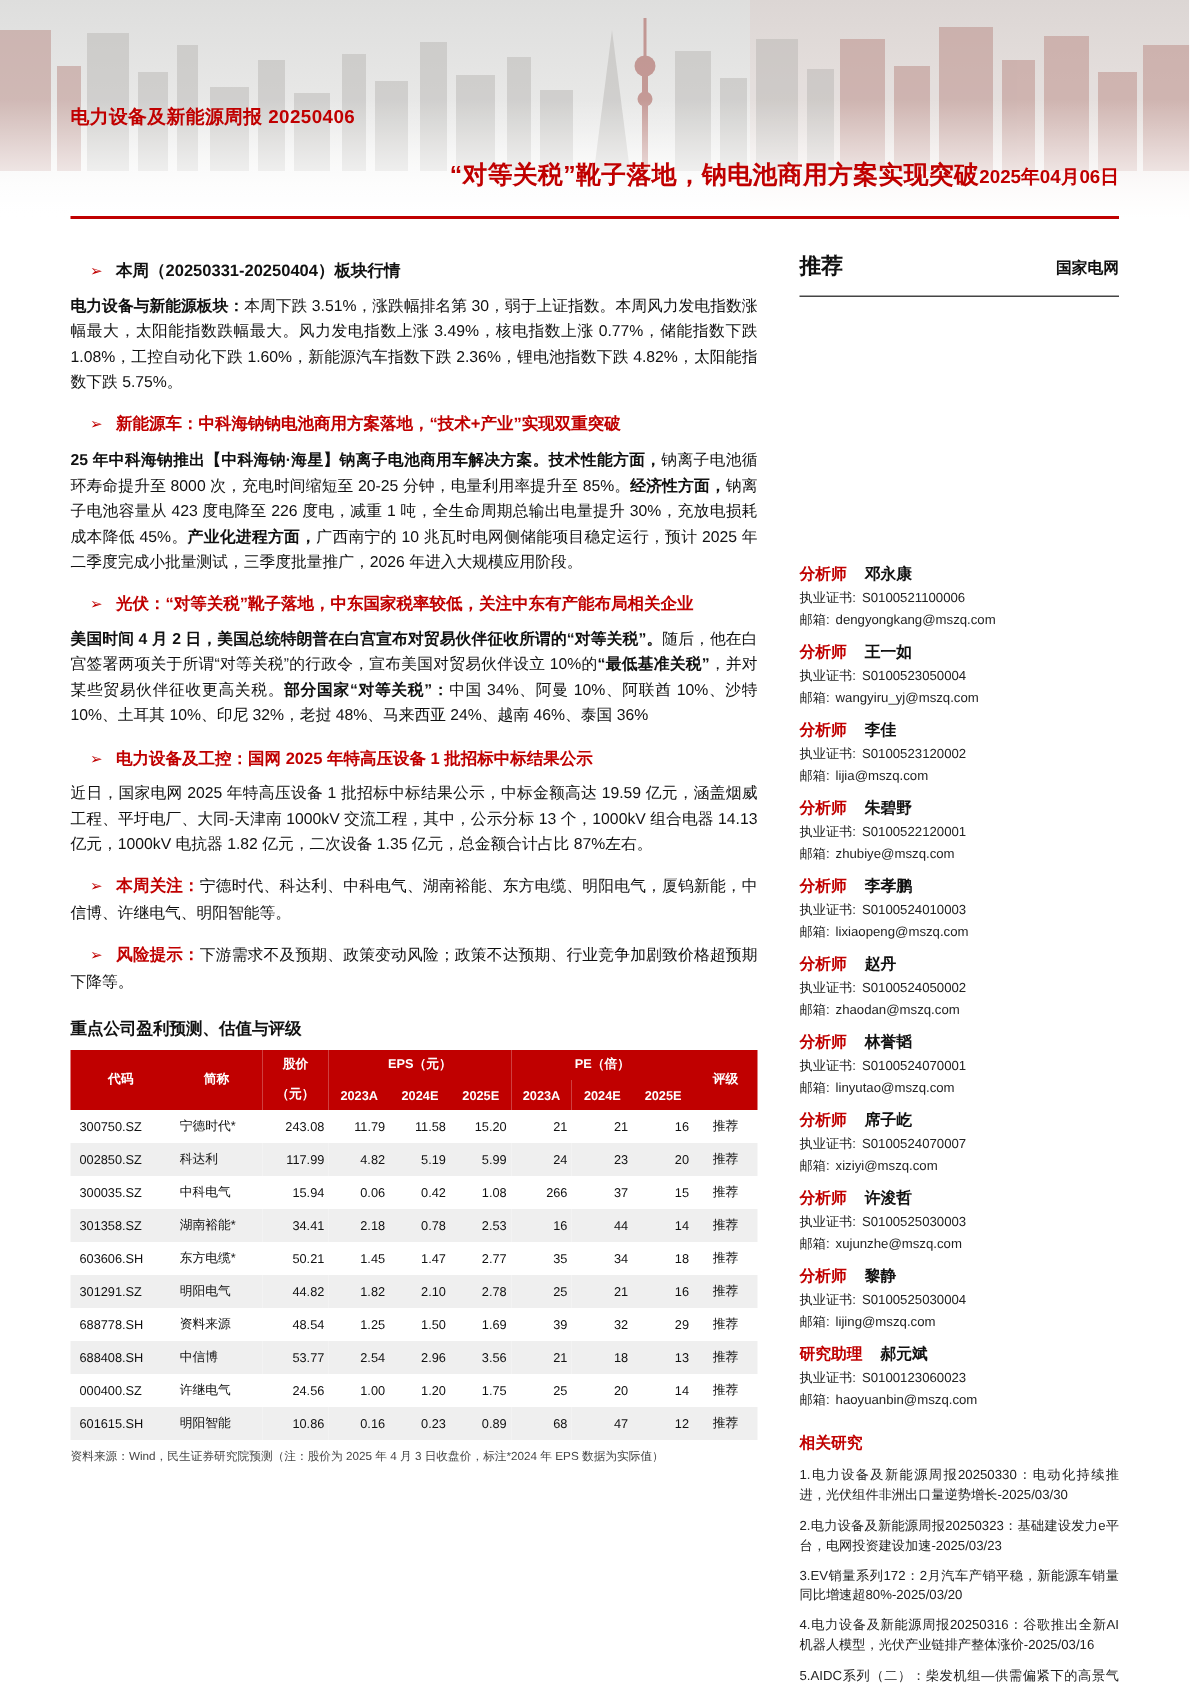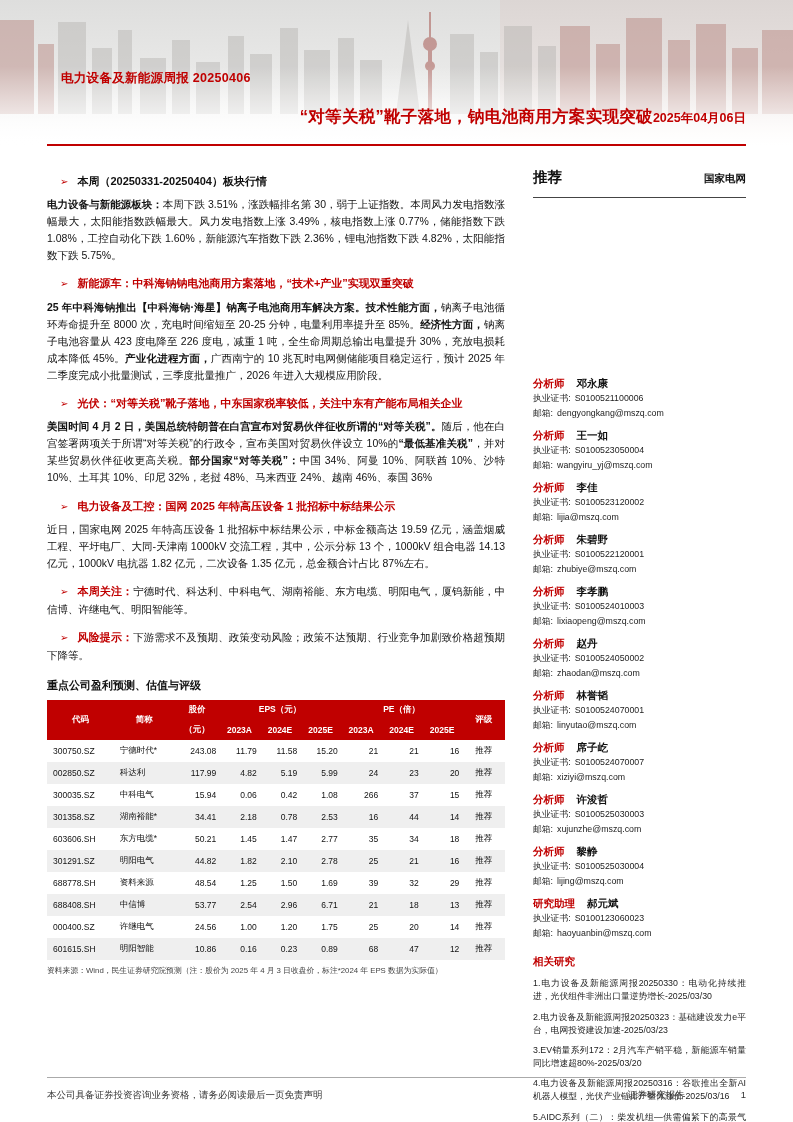--- a/index.html
+++ b/index.html
@@ -5,21 +5,21 @@
   :root{ --red:#C00000; --ink:#111111; }
   html,body{margin:0;padding:0;background:#ffffff;}
   .page{
     position:relative;width:793px;height:1122px;margin:0 auto;background:#fff;
     font-family:"Liberation Sans","DejaVu Sans",sans-serif;color:var(--ink);
     overflow:hidden;
   }
   
   .header{position:relative;height:146px;}
   .header-bg{position:absolute;left:0;top:0;width:793px;height:146px;}
-  .header-content{position:absolute;left:61px;right:47px;top:0;height:100%;}
+  .header-content{position:absolute;left:47px;right:47px;top:0;height:100%;}
   .report-type{position:absolute;top:70px;font-size:12.5px;font-weight:bold;color:var(--red);letter-spacing:.3px;}
   .title-row{position:absolute;left:0;right:0;top:106px;display:flex;justify-content:flex-end;align-items:flex-end;}
   .doc-title{font-size:16.5px;font-weight:bold;color:var(--red);letter-spacing:.3px;}
   .doc-date{font-size:12.5px;font-weight:bold;color:var(--red);padding-bottom:1px;white-space:nowrap;}
   .red-rule{position:absolute;left:47px;right:47px;bottom:0;height:2px;background:var(--red);}
   
   .content{display:flex;margin:16px 47px 0 47px;gap:28px;}
   .main{width:458px;flex:0 0 458px;}
   .sidebar{flex:1;min-width:0;}
   
@@ -270,21 +270,21 @@
                 <td>32</td>
                 <td>29</td>
                 <td class="c">推荐</td>
               </tr>
               <tr class="stripe">
                 <td class="l">688408.SH</td>
                 <td class="l">中信博</td>
                 <td>53.77</td>
                 <td>2.54</td>
                 <td>2.96</td>
-                <td>6.71</td>
+                <td>3.56</td>
                 <td>21</td>
                 <td>18</td>
                 <td>13</td>
                 <td class="c">推荐</td>
               </tr>
               <tr>
                 <td class="l">000400.SZ</td>
                 <td class="l">许继电气</td>
                 <td>24.56</td>
                 <td>1.00</td>
@@ -382,21 +382,14 @@
             <div class="rel-item">2.电力设备及新能源周报20250323：基础建设发力e平台，电网投资建设加速-2025/03/23</div>
             <div class="rel-item">3.EV销量系列172：2月汽车产销平稳，新能源车销量同比增速超80%-2025/03/20</div>
             <div class="rel-item">4.电力设备及新能源周报20250316：谷歌推出全新AI机器人模型，光伏产业链排产整体涨价-2025/03/16</div>
             <div class="rel-item">5.AIDC系列（二）：柴发机组—供需偏紧下的高景气赛道-2025/03/13</div>
           </div>
       </div>
     </div>
 
   </div>
 
-  <div class="footer">
-    <span>本公司具备证券投资咨询业务资格，请务必阅读最后一页免责声明</span>
-    <span class="footer-right">
-      <span>证券研究报告</span>
-      <span class="page-num">1</span>
-    </span>
-  </div>
 
 </div>
 
 </body></html>

